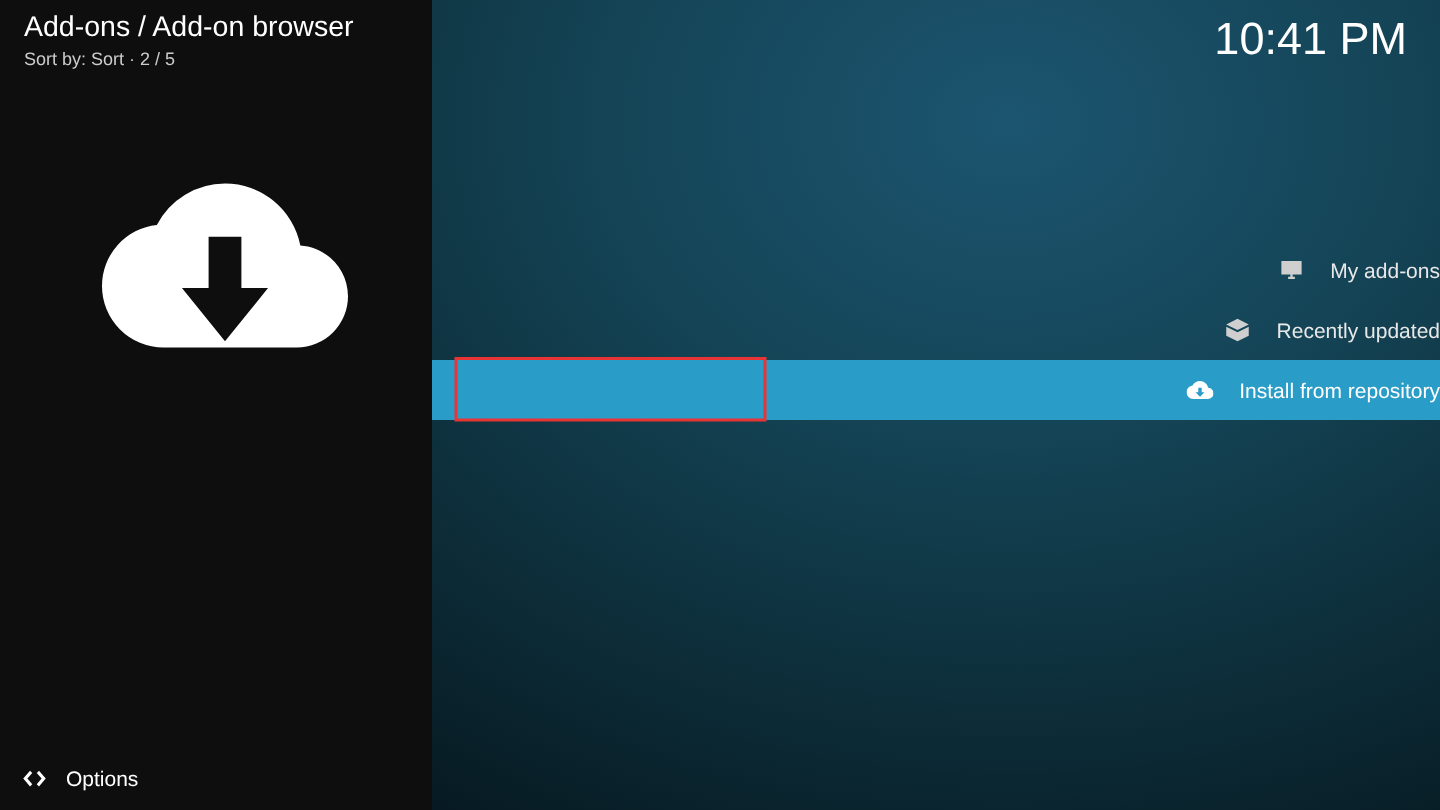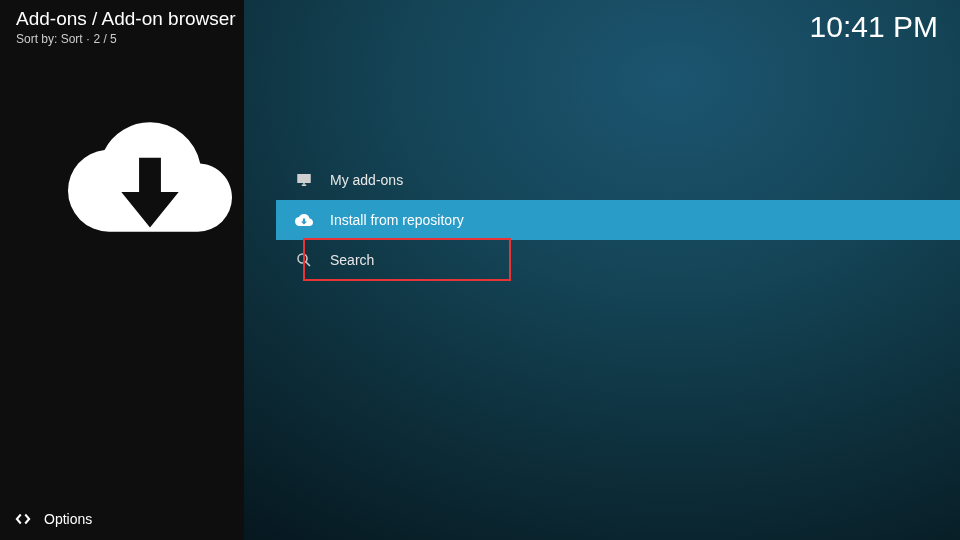--- a/index.html
+++ b/index.html
@@ -2,42 +2,42 @@
 <html><head>
   <meta charset="utf-8">
   <style>
     * { margin: 0; padding: 0; box-sizing: border-box; }
     html, body { width: 960px; height: 540px; overflow: hidden; font-family: Arial, sans-serif; }
     .app {
       width: 960px; height: 540px; display: flex; position: relative;
       background: radial-gradient(ellipse 900px 700px at 70% 15%, #1c5570 0%, #144456 30%, #0d2e3a 55%, #061820 80%, #020a0f 100%);
     }
     .sidebar {
-      width: 244px; height: 540px; background: #0e0e0e; position: relative;
+      width: 288px; height: 540px; background: #0e0e0e; position: relative;
       flex-shrink: 0;
     }
     .header { position: absolute; top: 8px; left: 16px; color: #fff; }
     .header .title { font-size: 19px; font-weight: 400; }
     .header .sub { font-size: 12px; color: #ccc; margin-top: 2px; }
     .big-icon {
       position: absolute; top: 95px; left: 68px; width: 164px; height: 164px;
     }
     .footer {
       position: absolute; bottom: 12px; left: 14px; display: flex; align-items: center; gap: 12px;
       color: #fff; font-size: 14px; text-align: center;
     }
     .footer .opt-icon { width: 18px; height: 18px; fill: #fff; }
-    .main { flex: 1; position: relative; margin-left: 32px; }
+    .main { flex: 1; position: relative; }
     .clock {
       position: absolute; top: 10px; right: 22px; color: #fff; font-size: 30px; font-weight: 300;
     }
     .menu { position: absolute; top: 160px; left: 0; right: 0; }
     .item {
       display: flex; align-items: center; height: 40px; padding-left: 18px;
-      color: #e8e8e8; font-size: 14px; gap: 16px;
+      color: #e8e8e8; font-size: 14px; gap: 16px; justify-content: flex-end;
     }
     .item.selected {
       background: #2a9cc8; color: #fff;
     }
     .item .icn { width: 20px; height: 20px; display: flex; align-items: center; justify-content: center; }
     .item .icn svg { fill: #cfcfcf; }
     .item.selected .icn svg { fill: #fff; }
     .redbox {
       position: absolute; border: 2px solid #e83434; pointer-events: none;
       top: 238px; left: 303px; width: 208px; height: 43px;
@@ -76,34 +76,33 @@
     <div class="menu">
       <div class="item">
         <span class="icn">
           <svg viewBox="0 0 24 24" width="18" height="18">
               <path d="M3 4h18v12H3zM9 20h6v-2H9zM11 16h2v2h-2z"></path>
               <rect x="5" y="6" width="14" height="8" fill="none" stroke="#cfcfcf" stroke-width="1"></rect>
             </svg>
         </span>
         <span>My add-ons</span>
       </div>
+      <div class="item">
+        <span class="icn">
+          <svg viewBox="0 0 24 24" width="18" height="18">
+              <path d="M12 2L2 7l10 5 10-5zM2 9v8l10 5V14zM22 9v8l-10 5V14z"></path>
+            </svg>
+        </span>
+        <span>Recently updated</span>
+      </div>
       <div class="item selected">
         <span class="icn">
           <svg viewBox="0 0 24 24" width="18" height="18">
               <path d="M19.35 10.04A7.49 7.49 0 0 0 12 4a7.5 7.5 0 0 0-6.65 4.04A5.99 5.99 0 0 0 0 14a6 6 0 0 0 6 6h13a5 5 0 0 0 5-5c0-2.64-2.05-4.78-4.65-4.96zM12 18l-4-4h2.5V10h3v4H16z"></path>
             </svg>
         </span>
         <span>Install from repository</span>
       </div>
-      <div class="item">
-        <span class="icn">
-          <svg viewBox="0 0 24 24" width="18" height="18">
-              <circle cx="10" cy="10" r="6" fill="none" stroke="#cfcfcf" stroke-width="2"></circle>
-              <path d="M15 15l5 5" stroke="#cfcfcf" stroke-width="2"></path>
-            </svg>
-        </span>
-        <span>Search</span>
-      </div>
     </div>
   </div>
 
   <div class="redbox"></div>
 </div>
 
 </body></html>

